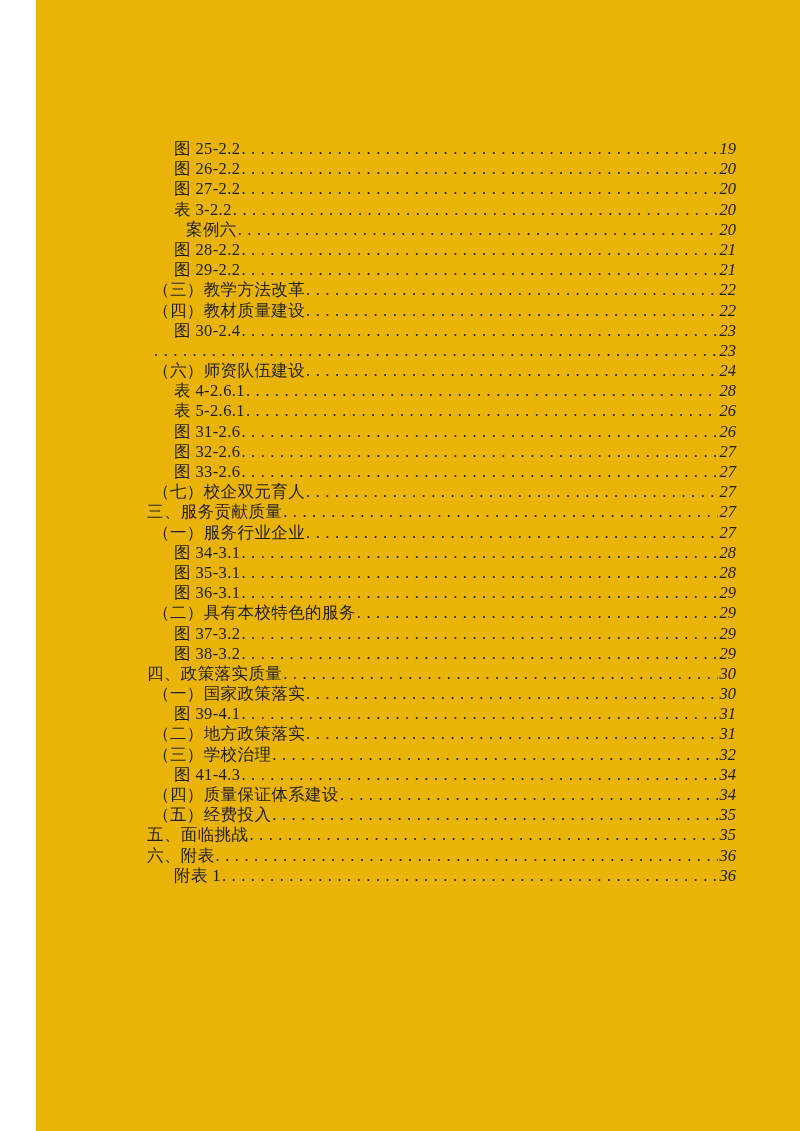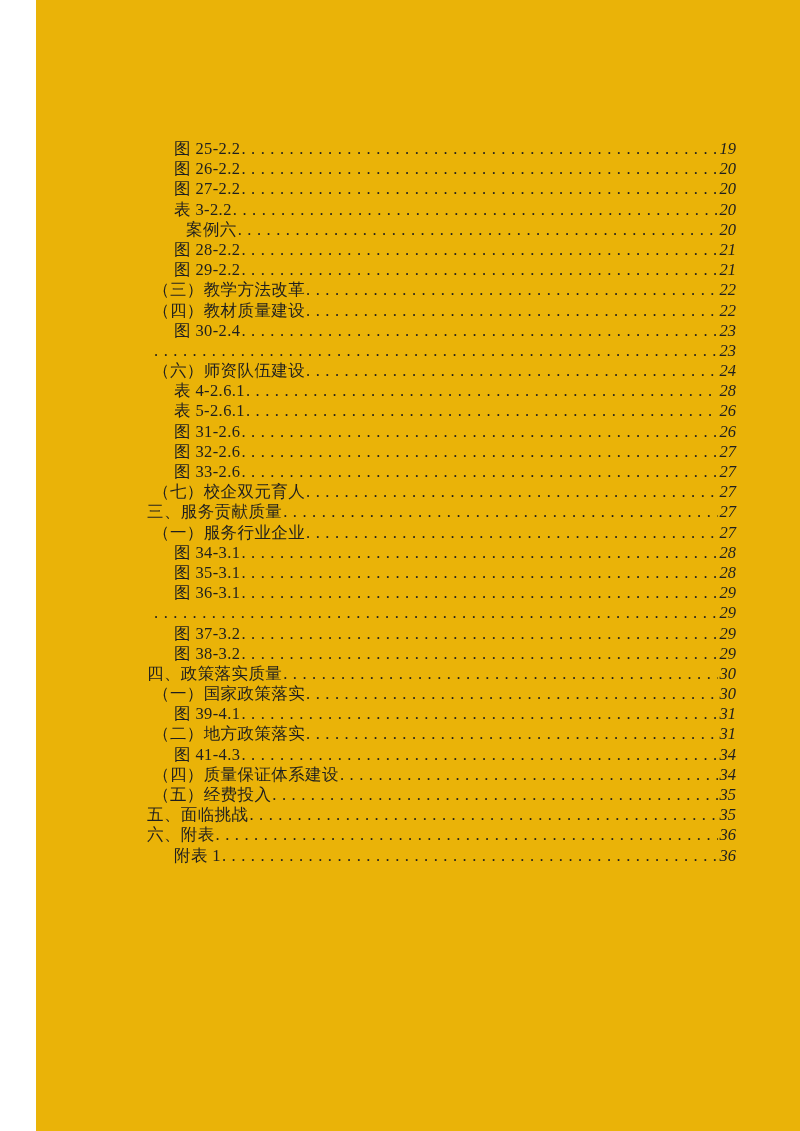--- a/index.html
+++ b/index.html
@@ -177,20 +177,21 @@
     <span class="label">图 35-3.1</span>
     <span class="leader"></span>
     <span class="page-num">28</span>
   </div>
       <div class="toc-entry level-figure">
     <span class="label">图 36-3.1</span>
     <span class="leader"></span>
     <span class="page-num">29</span>
   </div>
       <div class="toc-entry level-subsection">
+    <span class="label">（二）具有本校特色的服务</span>
     <span class="leader"></span>
     <span class="page-num">29</span>
   </div>
       <div class="toc-entry level-figure">
     <span class="label">图 37-3.2</span>
     <span class="leader"></span>
     <span class="page-num">29</span>
   </div>
       <div class="toc-entry level-figure">
     <span class="label">图 38-3.2</span>
@@ -209,20 +210,25 @@
   </div>
       <div class="toc-entry level-figure">
     <span class="label">图 39-4.1</span>
     <span class="leader"></span>
     <span class="page-num">31</span>
   </div>
       <div class="toc-entry level-subsection">
     <span class="label">（二）地方政策落实</span>
     <span class="leader"></span>
     <span class="page-num">31</span>
+  </div>
+      <div class="toc-entry level-subsection">
+    <span class="label">（三）学校治理</span>
+    <span class="leader"></span>
+    <span class="page-num">32</span>
   </div>
       <div class="toc-entry level-figure">
     <span class="label">图 41-4.3</span>
     <span class="leader"></span>
     <span class="page-num">34</span>
   </div>
       <div class="toc-entry level-subsection">
     <span class="label">（四）质量保证体系建设</span>
     <span class="leader"></span>
     <span class="page-num">34</span>

